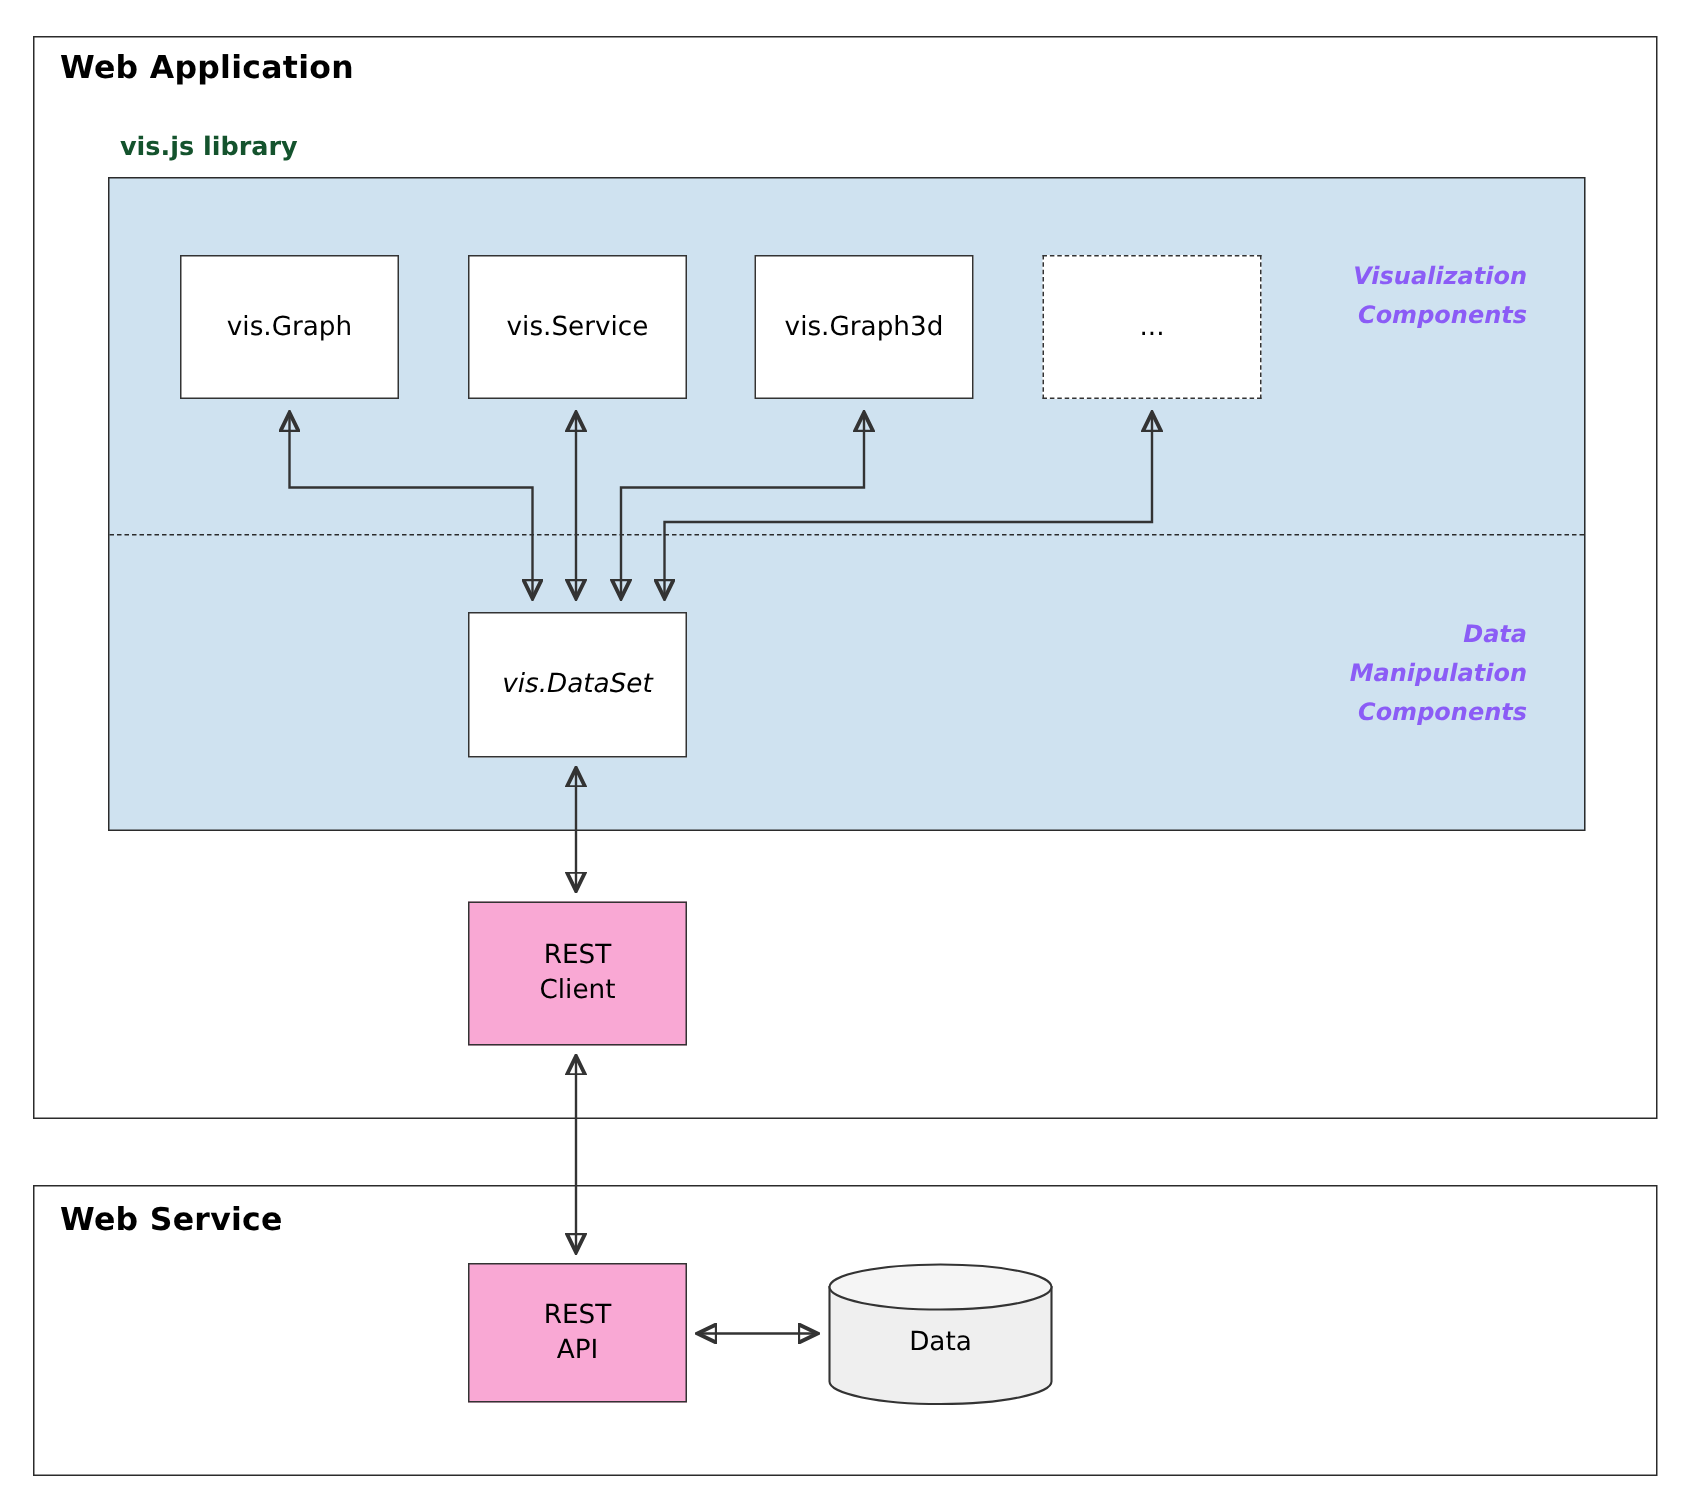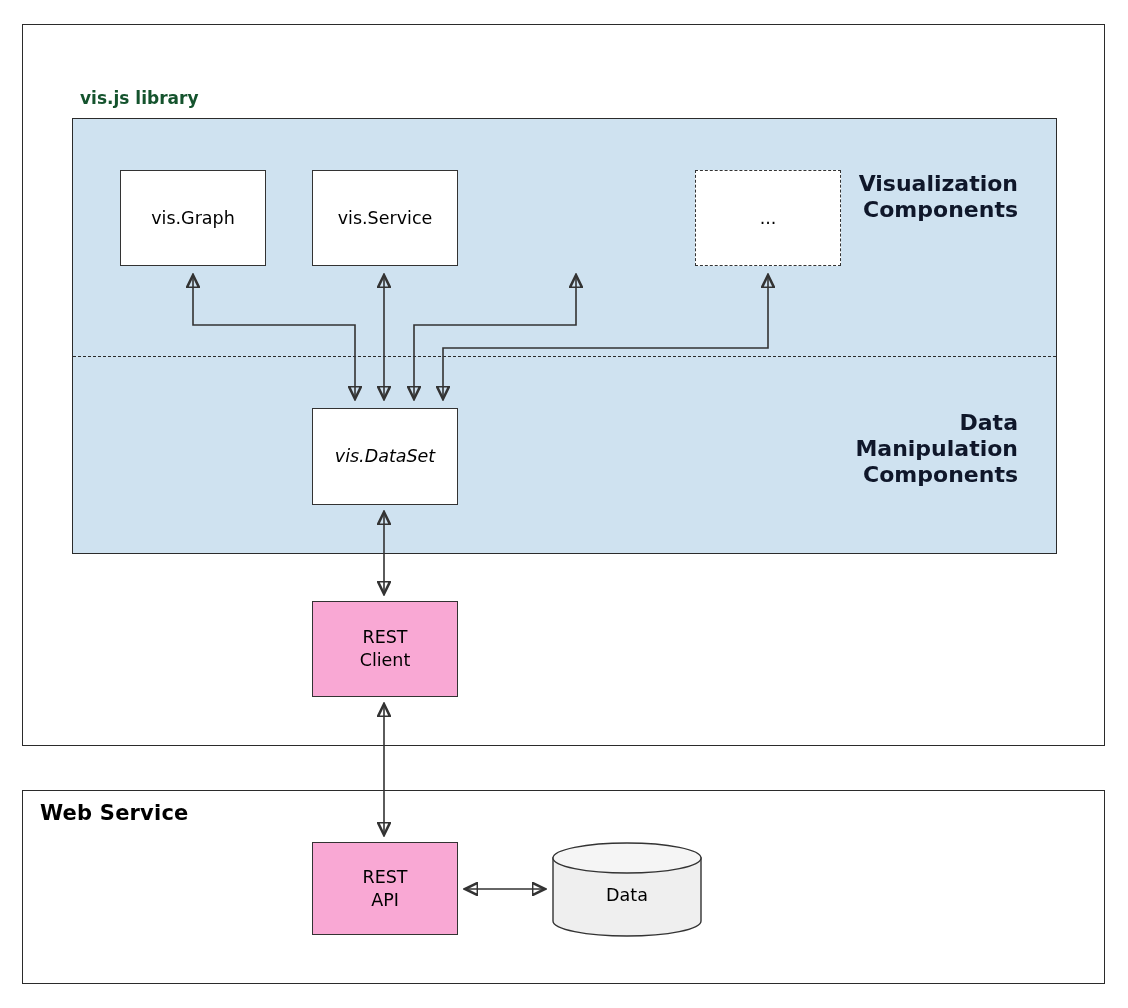--- a/index.html
+++ b/index.html
@@ -51,25 +51,26 @@
   .layer-divider {
     position: absolute;
     border-top: 1.6px dashed #2b2b2b;
     height: 0;
   }
 
   
   .layer-label {
     position: absolute;
     font-weight: bold;
-    font-size: 22px;
+    font-size: 16px;
     line-height: 26px;
-    color: #0f172a;
+    color: #8b5cf6;
     text-align: right;
     white-space: nowrap;
+    font-style: italic;
   }
 
   
   .node {
     position: absolute;
     box-sizing: border-box;
     display: flex;
     align-items: center;
     justify-content: center;
     text-align: right;
@@ -116,38 +117,40 @@
     stroke: #333333;
     stroke-width: 1.6;
   }
 </style>
 </head>
 <body>
 
 <div id="canvas">
 
   <div class="frame" style="left:22px; top:24px; width:1083px; height:722px;"></div>
+  <div class="frame-title" style="left:40px; top:33px;">Web Application</div>
 
   <div class="lib-title" style="left:80px; top:88px;">vis.js library</div>
   <div class="lib-panel" style="left:72px; top:118px; width:985px; height:436px;"></div>
 
   <div class="layer-divider" style="left:73px; top:356px; width:983px;"></div>
 
   <div class="layer-label" style="left:760px; top:171px; width:258px;">
     <span>Visualization</span><br>
     <span>Components</span>
   </div>
   <div class="layer-label" style="left:760px; top:410px; width:258px;">
     <span>Data</span><br>
     <span>Manipulation</span><br>
     <span>Components</span>
   </div>
 
   <div class="node" style="left:120px; top:170px; width:146px; height:96px;">vis.Graph</div>
   <div class="node" style="left:312px; top:170px; width:146px; height:96px;">vis.Service</div>
+  <div class="node" style="left:503px; top:170px; width:146px; height:96px;">vis.Graph3d</div>
   <div class="node dashed" style="left:695px; top:170px; width:146px; height:96px;">...</div>
 
   <div class="node" style="left:312px; top:408px; width:146px; height:97px;font-style:italic;">vis.DataSet</div>
 
   <div class="node grey" style="left:312px; top:601px; width:146px; height:96px; flex-direction:column;">
     <span>REST</span>
     <span>Client</span>
   </div>
 
   <div class="frame" style="left:22px; top:790px; width:1083px; height:194px;"></div>

